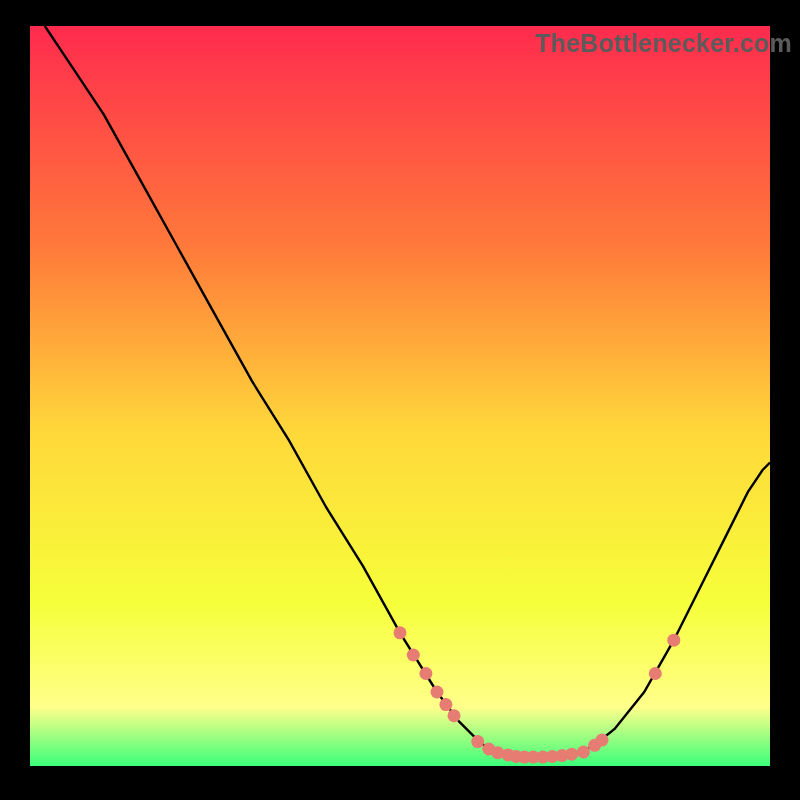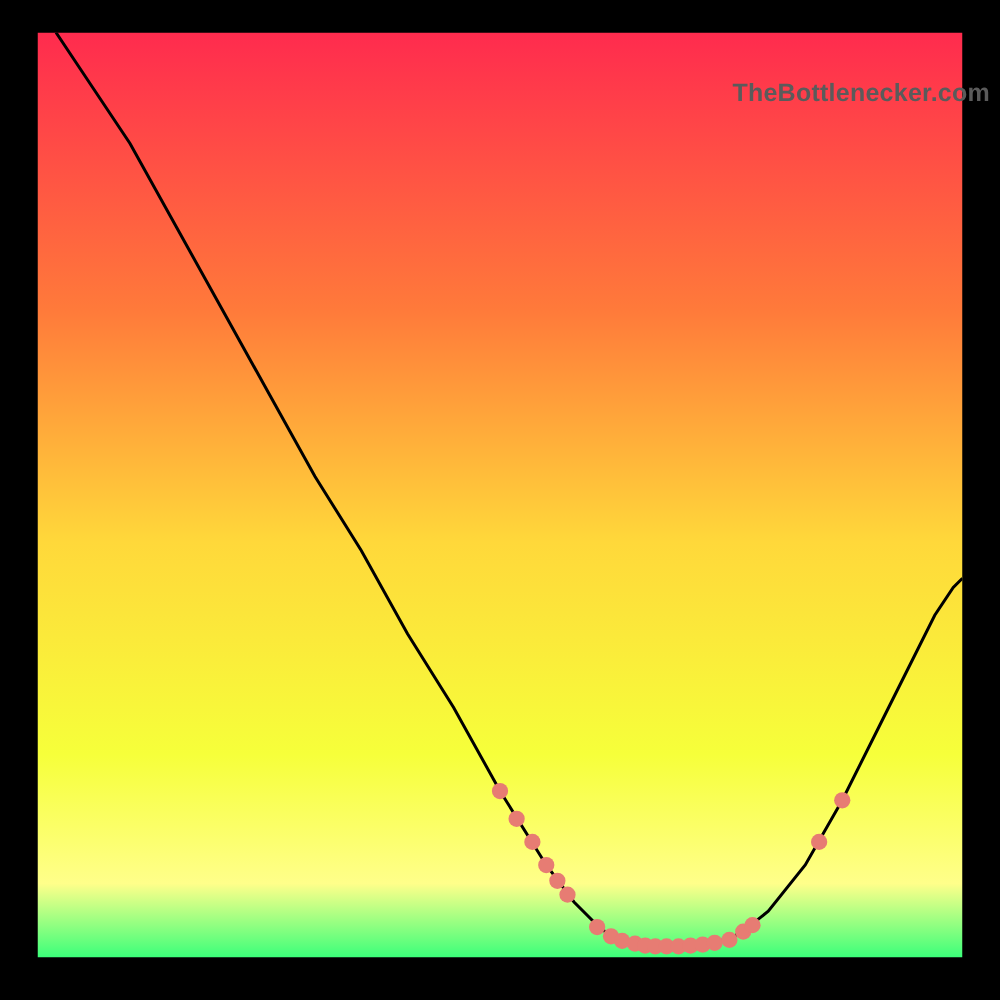--- a/index.html
+++ b/index.html
@@ -14,25 +14,24 @@
   .wrap {
     position: relative;
     width: 800px;
     height: 800px;
   }
   .watermark {
     position: absolute;
     top: 3px;
     right: 8px;
     color: #5b5b5b;
-    font-size: 20px;
+    font-size: 25px;
     font-weight: 600;
     letter-spacing: 0.2px;
     z-index: 20;
-    margin-top: 35px;
   }
   .plot {
     position: relative;
     margin-left: 30px;
     margin-top: 26px;
     width: 740px;
     height: 740px;
   }
   svg {
     display: block;

